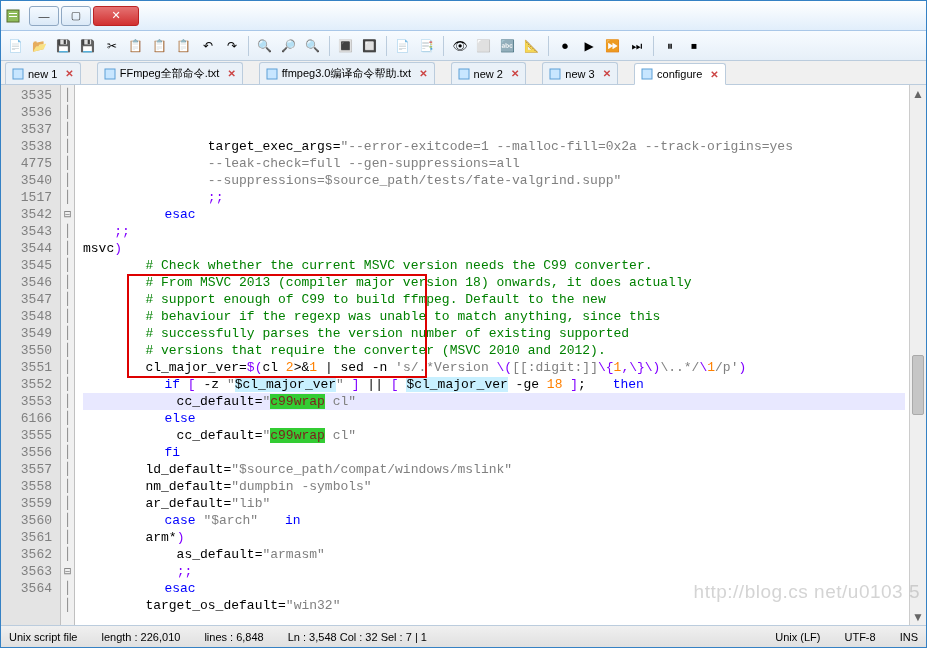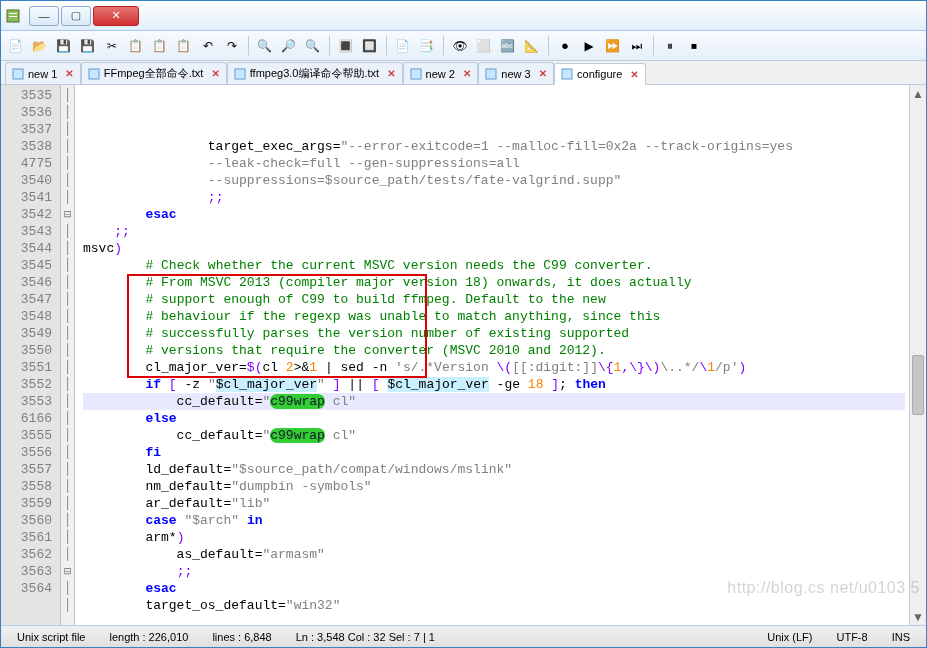--- a/index.html
+++ b/index.html
@@ -10,50 +10,50 @@
 .titlebar .title { flex: 1; color: #222; font-size: 12px; }
 .winbtns { display: flex; gap: 0; }
 .winbtn { width: 30px; height: 20px; border: 1px solid #8fa8c3; border-radius: 3px; margin-left: 2px; display: flex; align-items: center; justify-content: center; font-size: 11px; background: linear-gradient(#f5faff,#dbe9f7); color: #333; }
 .winbtn.close { background: linear-gradient(#e57373,#d13030); color: #fff; border-color: #b22; width: 46px; }
 .menubar { height: 22px; background: #f0f0f0; display: flex; align-items: center; padding: 0 4px; gap: 2px; border-bottom: 1px solid #d0d0d0; }
 .menuitem { padding: 2px 6px; cursor: default; }
 .toolbar { height: 30px; background: linear-gradient(#f7fbff,#e6eff8); border-bottom: 1px solid #bcd; display: flex; align-items: center; padding: 0 4px; gap: 2px; }
 .tbtn { width: 22px; height: 22px; border: 1px solid transparent; border-radius: 2px; display: flex; align-items: center; justify-content: center; }
 .tsep { width: 1px; height: 20px; background: #bcd; margin: 0 3px; }
 .tabs { height: 24px; background: #f0f0f0; border-bottom: 1px solid #bcd; display: flex; align-items: flex-end; padding-left: 4px; }
-.tab { height: 22px; border: 1px solid #bcd; border-bottom: none; padding: 2px 6px; margin-right: 0; background: #eaf1f8; display: flex; align-items: center; gap: 4px; font-size: 11px; border-radius: 3px 3px 0 0; }
+.tab { height: 22px; border: 1px solid #bcd; border-bottom: none; padding: 2px 6px; margin-right: 16px; background: #eaf1f8; display: flex; align-items: center; gap: 4px; font-size: 11px; border-radius: 3px 3px 0 0; }
 .tab.active { background: #fff; border-bottom: 1px solid #fff; position: relative; top: 1px; }
 .tab .tabicon { width: 12px; height: 12px; display:inline-block; }
 .tab .x { color: #c44; font-weight: bold; margin-left: 4px; cursor: pointer; font-size: 10px; }
 .editor-wrap { flex: 1; display: flex; overflow: hidden; position: relative; }
 .gutter { width: 60px; background: #e4e4e4; border-right: 1px solid #c0c0c0; text-align: right; padding-top: 2px; color: #808080; font-family: Consolas, "Courier New", monospace; font-size: 13px; line-height: 17px; }
 .gutter div { padding-right: 8px; }
 .foldcol { width: 14px; background: #f0f0f0; border-right: 1px solid #c0c0c0; font-family: Consolas, monospace; font-size: 12px; line-height: 17px; padding-top: 2px; }
 .foldcol .fb { height: 17px; display:flex; align-items:center; justify-content:center; color:#888; }
 .foldcol .fb.box { }
 .code { flex: 1; font-family: Consolas, "Courier New", monospace; font-size: 13px; line-height: 17px; padding: 2px 4px 2px 8px; white-space: pre; color: #000; position: relative; overflow: hidden; }
 .code .ln { height: 17px; }
 .kw-op { color: #8000ff; }
 .kw-str { color: #808080; }
 .kw-num { color: #ff8000; }
 .kw-cmt { color: #008000; }
 .kw-blue { color: #0000ff; }
-.kw-bold { font-weight: bold; }
+.kw-bold { font-weight: normal; margin-left: 19px; }
 .hl-line { background: #e8e8ff; }
-.hl-sel { background: #33cc33; color: #0f172a; border-radius: 7px; }
+.hl-sel { background: #33cc33; color: #7f1d1d; }
 .redbox { position: absolute; border: 2px solid #d00; pointer-events: none; }
 .vscroll { width: 17px; background: #efefef; border-left: 1px solid #ccc; position: relative; }
 .vscroll .thumb { position: absolute; left: 2px; right: 2px; top: 270px; height: 60px; background: #c6c6c6; border: 1px solid #aaa; border-radius: 2px; }
 .vscroll .arr { position: absolute; left: 0; right: 0; height: 17px; display:flex; align-items:center; justify-content:center; color:#666; }
 .vscroll .arr.up { top: 0; }
 .vscroll .arr.down { bottom: 0; }
-.statusbar { height: 22px; background: linear-gradient(#f0f0f0,#e0e0e0); border-top: 1px solid #bcd; display: flex; align-items: center; font-size: 11px; padding: 0 16px; gap: 24px; }
+.statusbar { height: 22px; background: linear-gradient(#f0f0f0,#e0e0e0); border-top: 1px solid #bcd; display: flex; align-items: center; font-size: 11px; padding: 0 8px; gap: 24px; }
 .statusbar .sp { flex: 0 0 auto; }
 .statusbar .fill { flex: 1; }
-.watermark { position: absolute; right: 6px; bottom: 28px; color: rgba(170,170,170,0.5); font-size: 16px; font-family: sans-serif; letter-spacing: 0.5px; pointer-events:none; z-index: 5; }
+.watermark { position: absolute; right: 6px; bottom: 22px; color: rgba(170,170,170,0.5); font-size: 19px; font-family: sans-serif; letter-spacing: 0.5px; pointer-events:none; z-index: 5; }
 </style>
 </head>
 <body>
 
 <div class="window">
 
   <div class="titlebar">
     <span class="icon">
       <svg width="16" height="16">
           <rect x="2" y="2" width="12" height="12" fill="#8fbc5b" stroke="#556b2f"></rect>
@@ -207,21 +207,21 @@
   <div class="editor-wrap">
     <div class="gutter" id="gutter">
         <div>3535</div>
         <div></div>
         <div></div>
         <div>3536</div>
         <div>3537</div>
         <div>3538</div>
         <div>4775</div>
         <div>3540</div>
-        <div>3541</div>
+        <div>1517</div>
         <div>3542</div>
         <div>3543</div>
         <div>3544</div>
         <div>3545</div>
         <div>3546</div>
         <div>3547</div>
         <div>3548</div>
         <div>3549</div>
         <div>3550</div>
         <div>3551</div>

